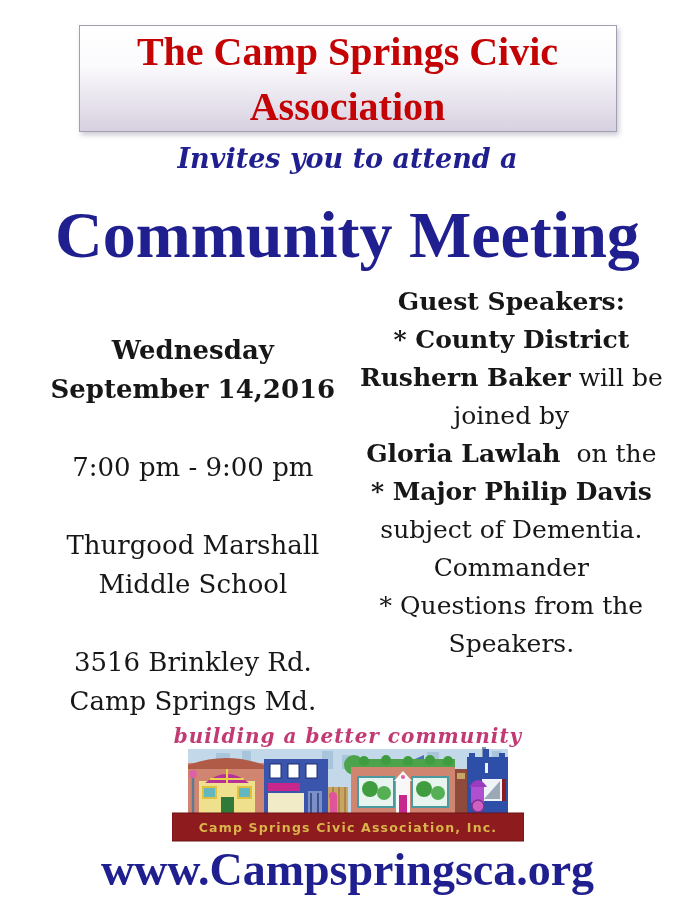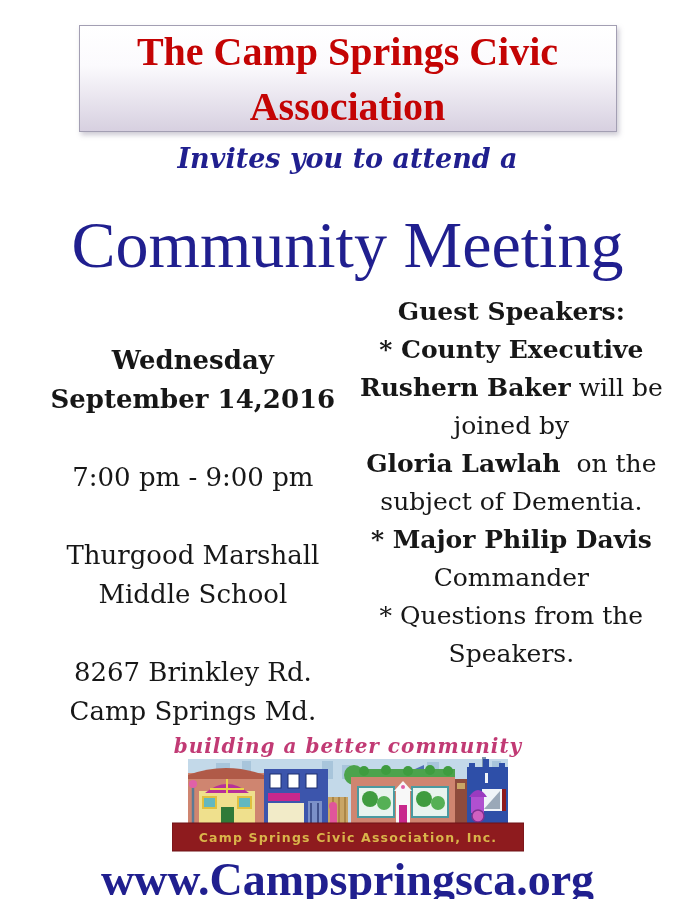--- a/index.html
+++ b/index.html
@@ -37,23 +37,23 @@
     margin-top: 4px;
     font-family: "DejaVu Serif", serif;
     font-style: italic;
     font-weight: bold;
     font-size: 27px;
     line-height: 45px;
     color: var(--navy, #201f8f);
   }
   
   .main-title {
-    margin-top: 28px;
+    margin-top: 18px;
     font-family: "Liberation Serif", serif;
-    font-weight: normal;
+    font-weight: bold;
     font-size: 66px;
     line-height: 72px;
     color: var(--navy, #201f8f);
     white-space: nowrap;
   }
   
   .columns {
     margin-top: 12px;
     padding: 0 18px 0 40px;
     display: flex;
@@ -111,31 +111,31 @@
   <div class="columns">
     <div class="col col-left">
         <div class="line"><span class="b">Wednesday</span></div>
         <div class="line"><span class="b">September 14,2016</span></div>
         <div class="line"><span> </span></div>
         <div class="line"><span>7:00 pm - 9:00 pm</span></div>
         <div class="line"><span> </span></div>
         <div class="line"><span>Thurgood Marshall</span></div>
         <div class="line"><span>Middle School</span></div>
         <div class="line"><span> </span></div>
-        <div class="line"><span>8267 Brinkley Rd.</span></div>
+        <div class="line"><span>3516 Brinkley Rd.</span></div>
         <div class="line"><span>Camp Springs Md.</span></div>
       </div>
     <div class="col col-right">
         <div class="line"><span class="b">Guest Speakers:</span></div>
-        <div class="line"><span class="b">* County Executive</span></div>
+        <div class="line"><span class="b">* County District</span></div>
         <div class="line"><span class="b">Rushern Baker</span><span> will be</span></div>
         <div class="line"><span>joined by</span></div>
         <div class="line"><span class="b">Gloria Lawlah</span><span>  on the</span></div>
+        <div class="line"><span class="b">* Major Philip Davis</span></div>
         <div class="line"><span>subject of Dementia.</span></div>
-        <div class="line"><span class="b">* Major Philip Davis</span></div>
         <div class="line"><span>Commander</span></div>
         <div class="line"><span>* Questions from the</span></div>
         <div class="line"><span>Speakers.</span></div>
       </div>
   </div>
 
   <div class="logo-wrap">
     <svg class="logo-svg" width="352" height="118" viewBox="0 0 352 118">
 
       <text x="176" y="18" text-anchor="middle" class="logo-tagline">building a better community</text>

